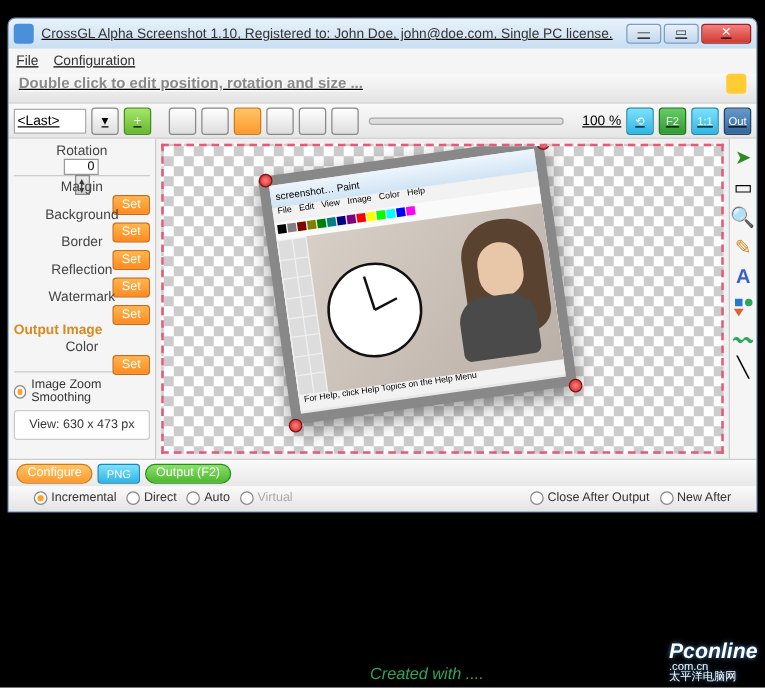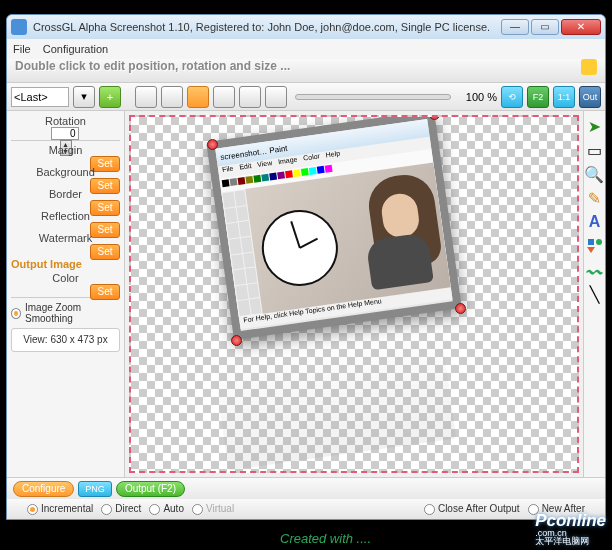--- a/index.html
+++ b/index.html
@@ -1,17 +1,17 @@
 <!DOCTYPE html>
 <html><head>
 <meta charset="utf-8">
 <style>
 * { margin:0; padding:0; box-sizing:border-box; font-family:"Segoe UI",Tahoma,sans-serif; }
 body { background:#000; width:612px; height:550px; position:relative; overflow:hidden; }
-.window { position:absolute; top:14px; left:6px; width:600px; height:506px; background:#f0f0f0; border:1px solid #6a8fb5; border-radius:6px 6px 0 0; box-shadow:0 0 10px rgba(0,0,0,.5); }
+.window { position:absolute; top:14px; left:6px; width:600px; height:396px; background:#f0f0f0; border:1px solid #6a8fb5; border-radius:6px 6px 0 0; box-shadow:0 0 10px rgba(0,0,0,.5);text-decoration:underline; }
 .titlebar { height:24px; background:linear-gradient(#e8f1fa,#c8dff2); display:flex; align-items:center; padding:0 4px; border-radius:6px 6px 0 0; font-size:11px; color:#333; }
 .titlebar .appicon { width:16px; height:16px; background:#4a90d9; border-radius:3px; margin-right:6px; }
 .titlebar .title { flex:1; white-space:nowrap; overflow:hidden; }
 .winbtns { display:flex; gap:2px; }
 .winbtn { width:28px; height:16px; border-radius:3px; font-size:10px; text-align:center; line-height:14px; cursor:pointer; }
 .winbtn.min,.winbtn.max { background:linear-gradient(#e8f0f8,#c3d7eb); border:1px solid #7a9ec4; color:#333; }
 .winbtn.close { background:linear-gradient(#f08080,#d43a2f); border:1px solid #a02020; color:#fff; width:40px; }
 .menubar { height:20px; background:#f5f5f5; display:flex; align-items:center; font-size:11px; padding:0 6px; gap:12px; color:#333; }
 .menubar span { cursor:pointer; }
 .hintbar { height:24px; background:linear-gradient(#f9f9f9,#e4e4e4); display:flex; padding:0 8px; font-size:12px; font-weight:bold; color:#888; text-shadow:1px 1px 0 #fff; border-bottom:1px solid #ccc; }
@@ -64,21 +64,21 @@
 .righttool { width:22px; background:#f5f5f5; border-left:1px solid #ccc; display:flex; flex-direction:column; align-items:center; gap:6px; padding:6px 0; }
 .rt { width:18px; height:18px; cursor:pointer; display:flex;align-items:center;justify-content:center; }
 .bottombar { position:absolute; bottom:20px; left:0; right:0; height:22px; background:linear-gradient(#fafafa,#e8e8e8); border-top:1px solid #ccc; display:flex; align-items:center; padding:0 6px; gap:4px; font-size:11px; }
 .cfgbtn { height:16px; padding:0 8px; border-radius:8px; background:linear-gradient(#ffc565,#ff9a2f); border:1px solid #cc7a1f; color:#fff; font-size:10px; cursor:pointer; line-height:14px; }
 .pathbox { flex:1; height:16px; border:1px solid #aaa; background:#fff; font-size:10px; padding:0 4px; line-height:14px; }
 .pngbtn { height:16px; padding:0 6px; border-radius:3px; background:linear-gradient(#7de0ff,#2fb6e6); border:1px solid #1a88b0; color:#fff; font-size:9px; cursor:pointer; line-height:14px; }
 .outbtn { height:16px; padding:0 8px; border-radius:8px; background:linear-gradient(#8ae06b,#4cb82e); border:1px solid #2a8c1f; color:#fff; font-size:10px; cursor:pointer; line-height:14px; }
 .statusbar { position:absolute; bottom:0; left:0; right:0; height:20px; background:linear-gradient(#fafafa,#e4e4e4); display:flex; align-items:center; padding:0 20px; gap:8px; font-size:10px; color:#333; }
 .radio { width:11px;height:11px;border-radius:50%;border:1px solid #888;background:#fff;display:inline-block;vertical-align:middle;margin-right:3px;position:relative; }
 .radio.on::after{content:"";position:absolute;inset:2px;background:#ffa030;border-radius:50%;}
-.watermark { position:absolute; bottom:4px; left:280px; font-style:italic; font-size:13px; color:#2aa858; }
+.watermark { position:absolute; bottom:4px; left:296px; font-style:italic; font-size:13px; color:#2aa858; }
 .logo { position:absolute; right:6px; bottom:2px; font-size:17px; font-weight:bold; color:#fff; font-style:italic; text-shadow:0 0 4px #4488cc; }
 .logo small{font-size:9px;font-style:normal;font-weight:normal;display:block;margin-top:-3px;}
 </style>
 </head>
 <body>
 
 <div class="window">
   <div class="titlebar">
     <div class="appicon"></div>
     <div class="title">CrossGL Alpha Screenshot 1.10, Registered to: John Doe, john@doe.com, Single PC license.</div>

